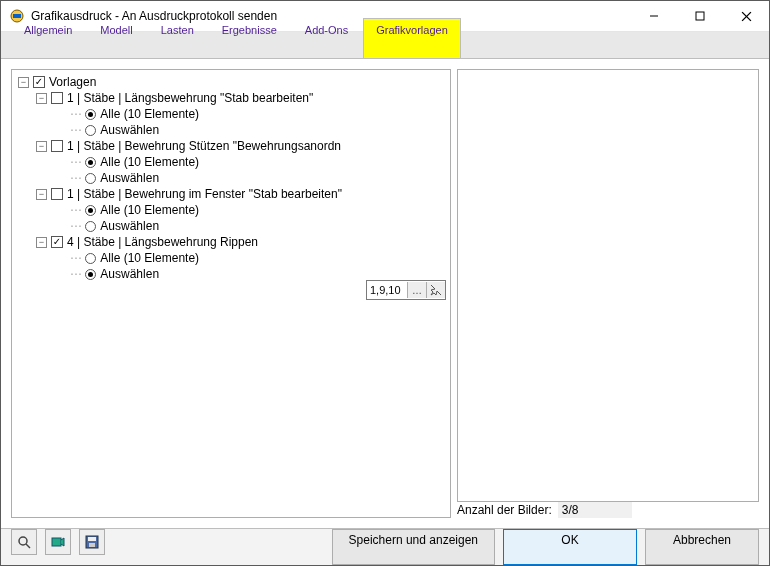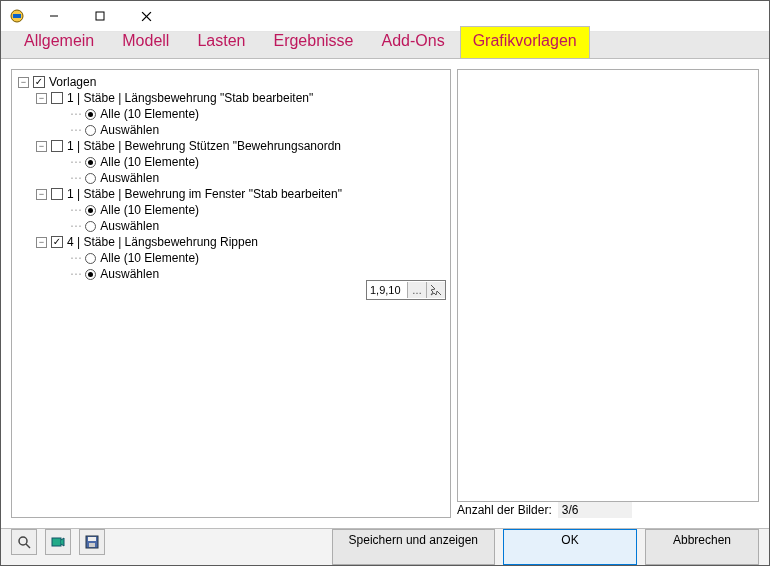--- a/index.html
+++ b/index.html
@@ -4,21 +4,21 @@
 <style>
   html,body{margin:0;padding:0;font-family:"Segoe UI",Tahoma,sans-serif;font-size:12px;color:#000;background:#fff}
   .window{width:770px;height:566px;box-sizing:border-box;border:1px solid #5a5a5a;display:flex;flex-direction:column;background:#fff}
   .titlebar{height:30px;background:#fff;display:flex;align-items:center;border-bottom:1px solid #e5e5e5}
   .titlebar .icon{width:16px;height:16px;margin:0 6px 0 8px;display:flex;align-items:center;justify-content:center}
   .titlebar .title{flex:1;font-size:12px;color:#000}
   .winbtns{display:flex;height:100%}
   .winbtn{width:46px;display:flex;align-items:center;justify-content:center;color:#333}
   .winbtn svg{display:block}
   .tabbar{height:26px;background:#e8e8e8;border-bottom:1px solid #bdbdbd;display:flex;align-items:flex-end;padding:0 10px}
-  .tab{padding:5px 12px 8px;font-size:16px;color:#be185d;border:1px solid transparent;border-bottom:none;margin-right:2px;cursor:default}
+  .tab{padding:5px 12px 22px;font-size:11px;color:#4c1d95;border:1px solid transparent;border-bottom:none;margin-right:2px;cursor:default}
   .tab.active{background:#ffff00;border-color:#bdbdbd}
   .content{flex:1;display:flex;padding:10px;gap:6px;min-height:0}
   .left-pane{flex:1;min-width:0;display:flex;flex-direction:column}
   .tree-wrap{flex:1;border:1px solid #adadad;background:#fff;overflow:auto;padding:4px 2px}
   .right-pane{width:302px;display:flex;flex-direction:column}
   .preview-box{flex:1;border:1px solid #adadad;background:#fff}
   .count-row{margin-top:0;display:flex;align-items:center;gap:6px;font-size:12px}
   .count-row .val{background:#f0f0f0;padding:1px 0 1px 4px;min-width:70px}
   .footer{height:36px;border-top:1px solid #bdbdbd;background:#f3f3f3;display:flex;padding:0 10px;gap:8px}
   .footer .spacer{flex:1}
@@ -48,20 +48,21 @@
 
 <div class="window">
 
   <div class="titlebar">
     <span class="icon">
       <svg width="16" height="16" viewBox="0 0 16 16">
         <circle cx="8" cy="8" r="6" fill="#f7c948" stroke="#7a5a00"></circle>
         <rect x="4" y="6" width="8" height="4" fill="#0a62c9"></rect>
       </svg>
     </span>
+    <span class="title">Grafikausdruck - An Ausdruckprotokoll senden</span>
     <div class="winbtns">
       <div class="winbtn">
         <svg width="10" height="10" viewBox="0 0 10 10">
             <line x1="1" y1="5" x2="9" y2="5" stroke="#000" stroke-width="1"></line>
           </svg>
       </div>
       <div class="winbtn">
         <svg width="10" height="10" viewBox="0 0 10 10">
             <rect x="1" y="1" width="8" height="8" fill="none" stroke="#000" stroke-width="1"></rect>
           </svg>
@@ -169,21 +170,21 @@
           </span>
         </div>
 
       </div>
     </div>
 
     <div class="right-pane">
       <div class="preview-box"></div>
       <div class="count-row">
         <span>Anzahl der Bilder:</span>
-        <span class="val">3/6</span>
+        <span class="val">3/8</span>
       </div>
     </div>
 
   </div>
 
   <div class="footer">
     <div class="iconbtn">
       <svg width="14" height="14" viewBox="0 0 14 14">
           <circle cx="6" cy="6" r="4" fill="none" stroke="#444" stroke-width="1.5"></circle>
           <line x1="9" y1="9" x2="13" y2="13" stroke="#444" stroke-width="1.5"></line>

